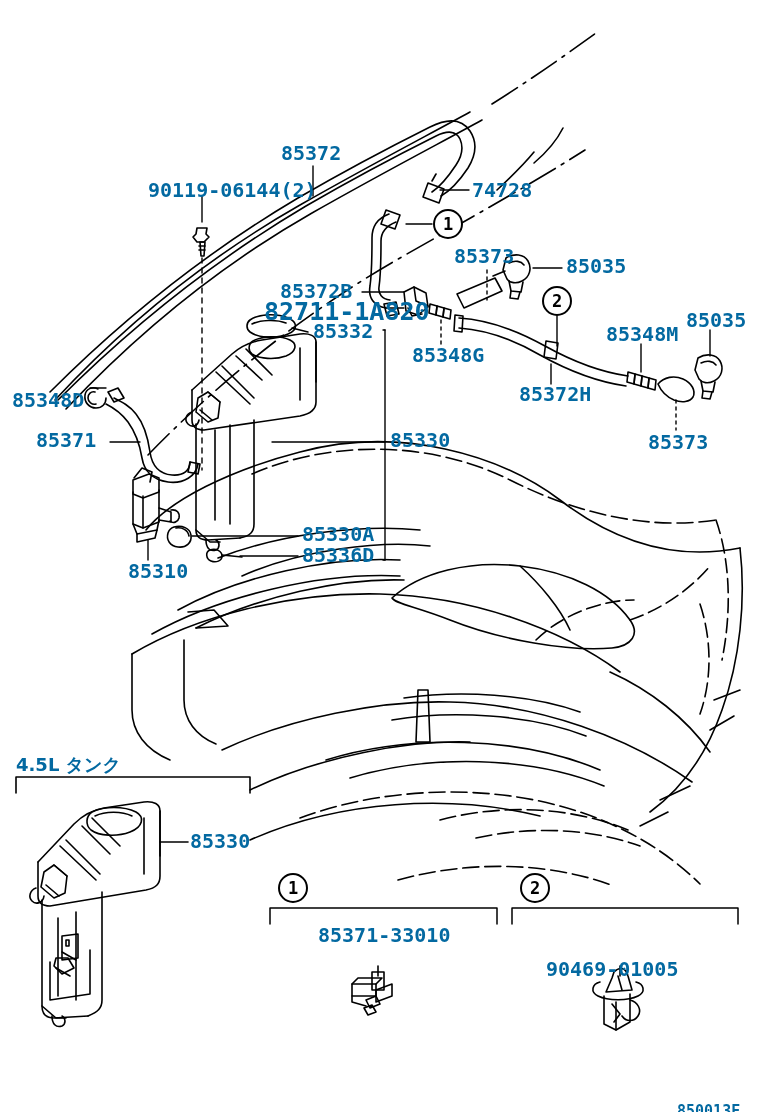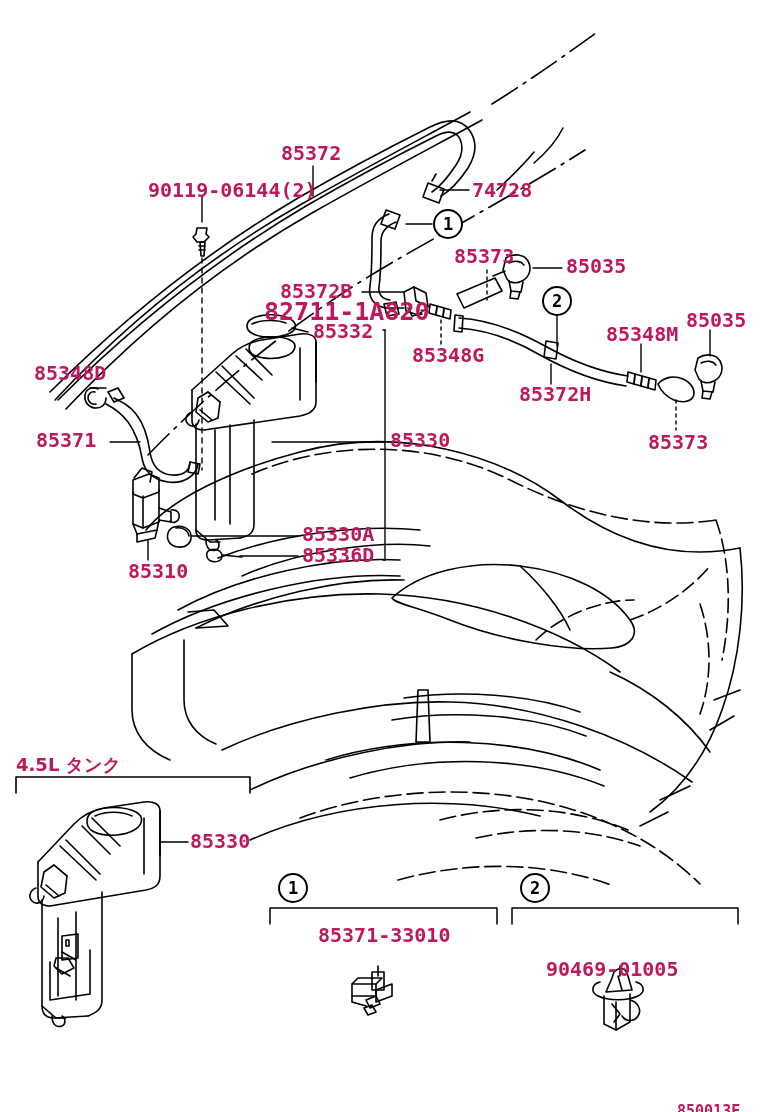--- a/index.html
+++ b/index.html
@@ -14,21 +14,21 @@
   #sheet{position:absolute;left:0;top:0;width:760px;height:1112px;}
   svg{position:absolute;left:0;top:0;width:760px;height:1112px;}
   .lbl{
     position:absolute;
     font-family:"DejaVu Sans Mono","Liberation Mono",monospace;
     font-weight:bold;
     font-size:20px;
     letter-spacing:0px;
     white-space:nowrap;
     line-height:1;
-    color:#be185d;
+    color:#0369a1;
   }
   .lbl.sm{font-size:25px;}
   .lbl.jp{font-size:18px;font-family:"DejaVu Sans","Liberation Sans",sans-serif;font-weight:bold;}
   .lbl.code{font-size:15px;font-weight:bold;margin-top:20px;}
   .callout{
     position:absolute;
     width:30px;height:30px;
     border:2px solid #000;
     border-radius:50%;
     box-sizing:border-box;
@@ -370,21 +370,21 @@
   <div class="lbl" style="left:454px;top:246px;">85373</div>
   <div class="lbl" style="left:566px;top:256px;">85035</div>
   <div class="lbl" style="left:280px;top:281px;">85372B</div>
   <div class="lbl sm" style="left:264px;top:299px;">82711-1A820</div>
   <div class="lbl" style="left:313px;top:321px;">85332</div>
   <div class="lbl" style="left:412px;top:345px;">85348G</div>
   <div class="lbl" style="left:519px;top:384px;">85372H</div>
   <div class="lbl" style="left:606px;top:324px;">85348M</div>
   <div class="lbl" style="left:686px;top:310px;">85035</div>
   <div class="lbl" style="left:648px;top:432px;">85373</div>
-  <div class="lbl" style="left:12px;top:363px;margin-left:22px;">85348D</div>
+  <div class="lbl" style="left:12px;top:390px;">85348D</div>
   <div class="lbl" style="left:36px;top:430px;">85371</div>
   <div class="lbl" style="left:390px;top:430px;">85330</div>
   <div class="lbl" style="left:302px;top:524px;">85330A</div>
   <div class="lbl" style="left:302px;top:545px;">85336D</div>
   <div class="lbl" style="left:128px;top:561px;">85310</div>
 
   <div class="lbl jp" style="left:16px;top:756px;">4.5L タンク</div>
   <div class="lbl" style="left:190px;top:831px;">85330</div>
 
   <div class="lbl" style="left:318px;top:925px;">85371-33010</div>

